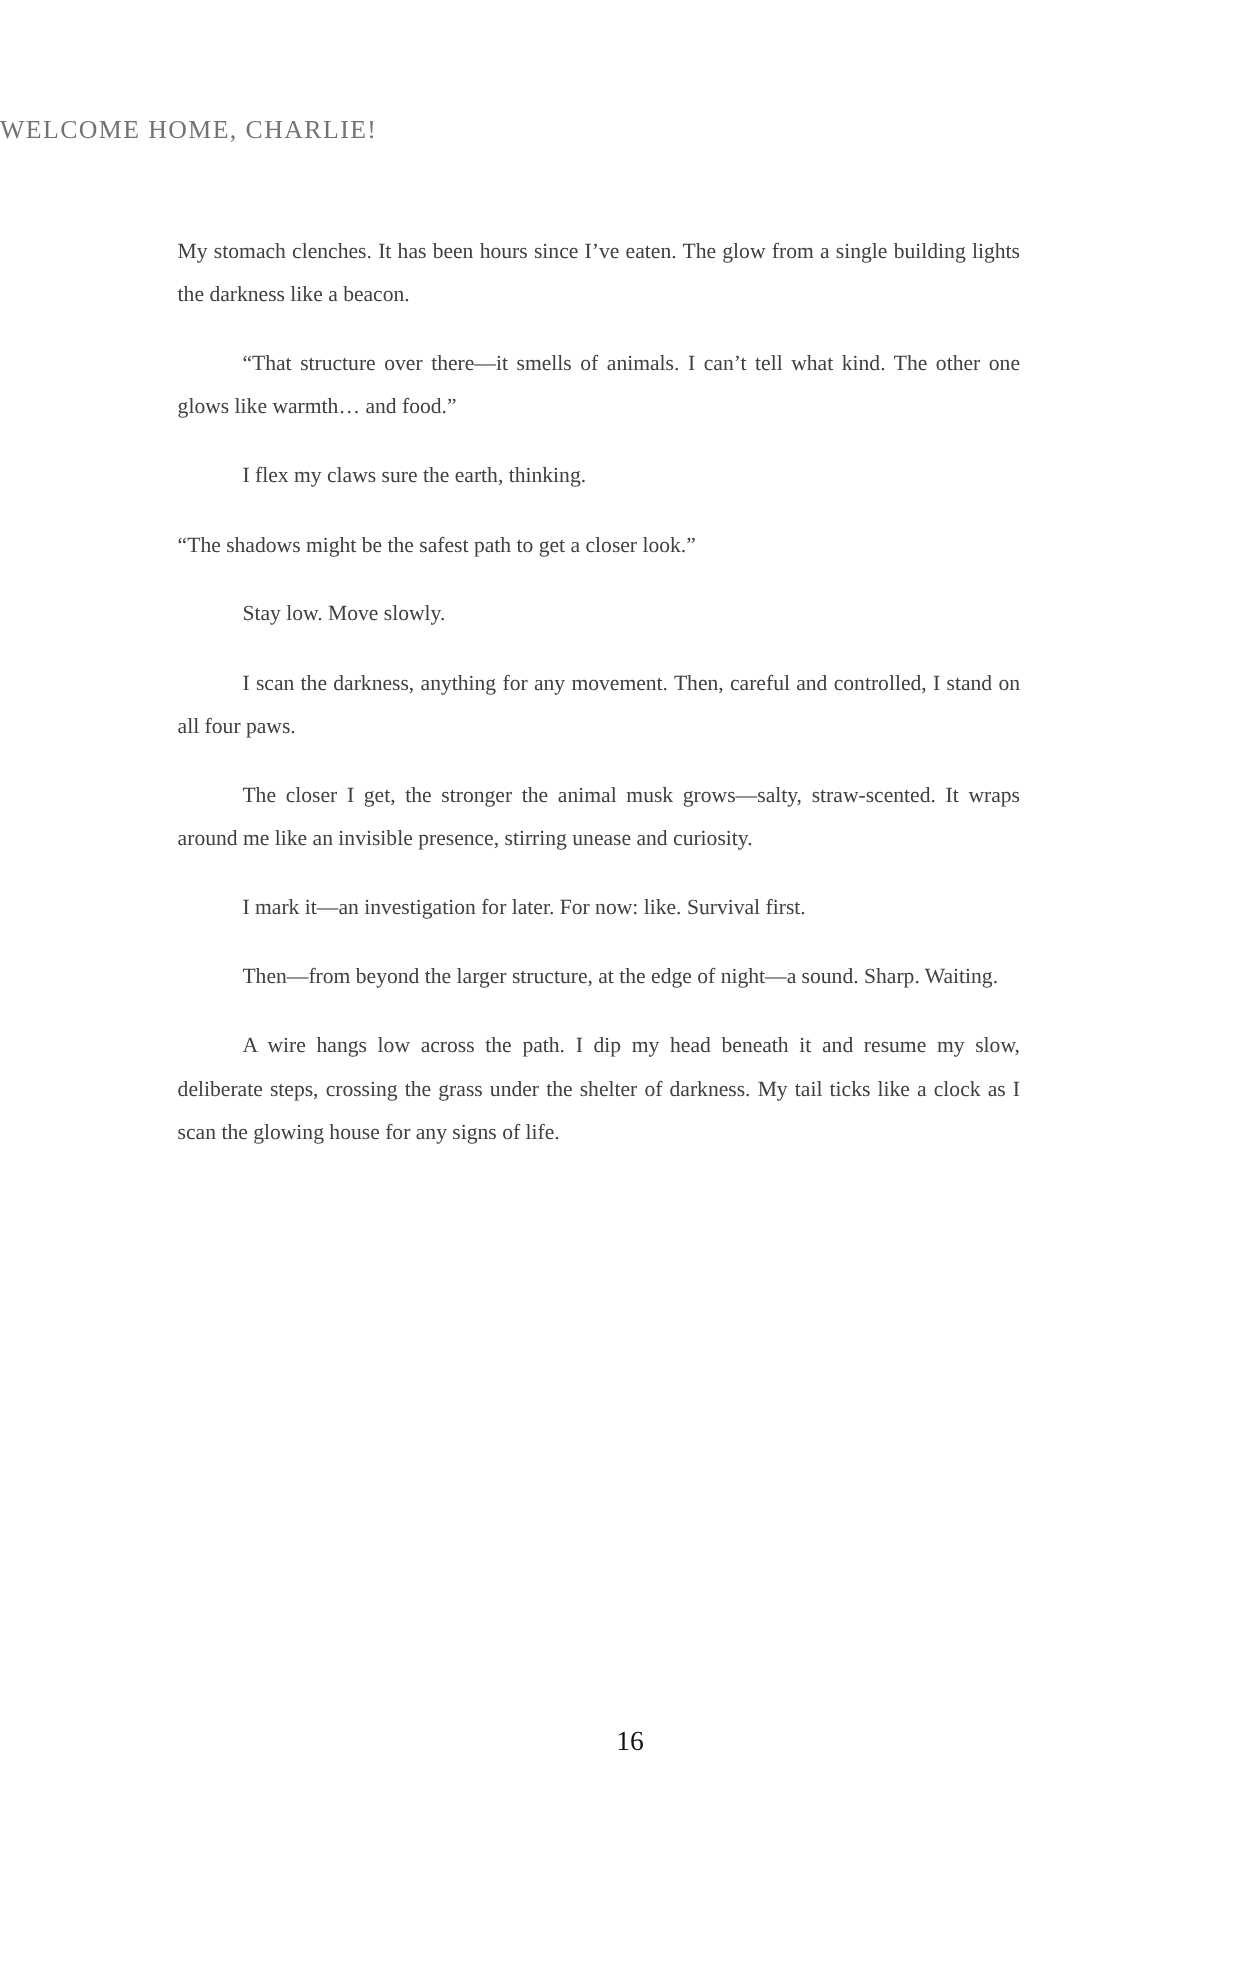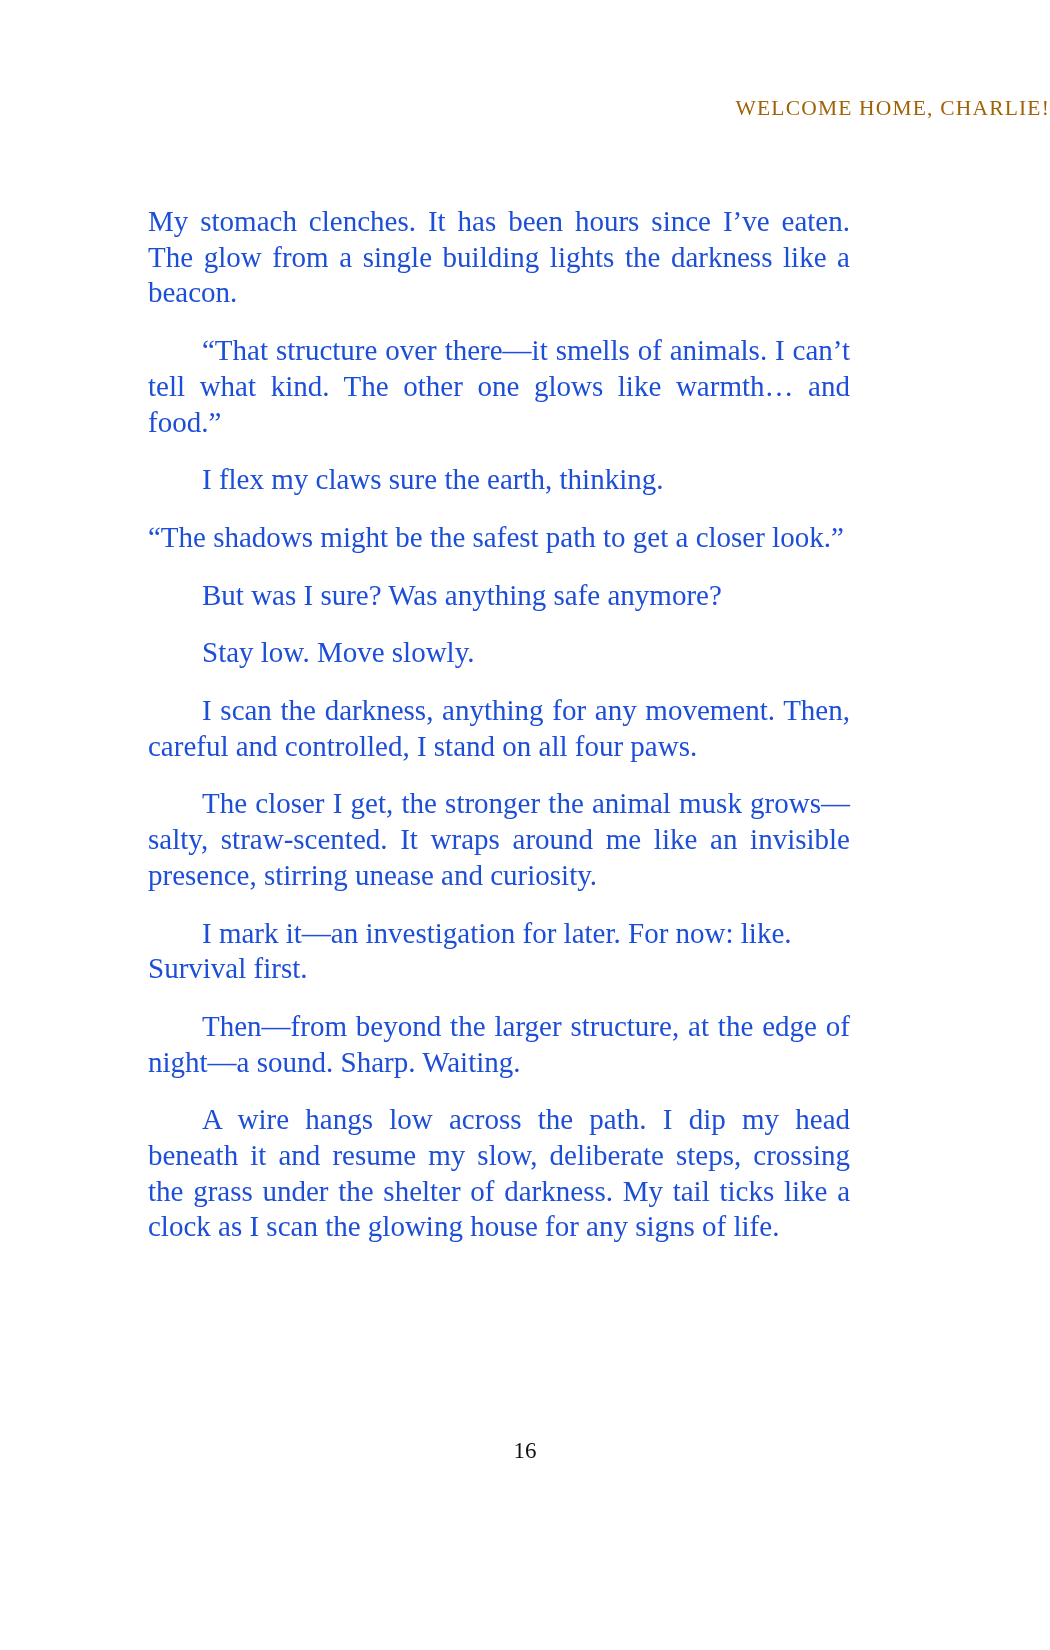--- a/index.html
+++ b/index.html
@@ -17,46 +17,46 @@
     font-family: "Liberation Serif", "DejaVu Serif", serif;
     color: #0d0d0d;
   }
 
   
   .running-head {
     position: absolute;
     top: 96px;
     left: 0;
     width: 1050px;
-    text-align: right;
+    text-align: left;
     font-size: 21.5px;
     letter-spacing: 0.055em;
     font-variant: small-caps;
     text-transform: uppercase;
-    color: #a16207;
+    color: #737373;
     font-family: "Liberation Serif", "DejaVu Serif", serif;
   }
 
   
   .textblock {
     position: absolute;
     top: 188px;
     left: 148px;
     width: 702px;
   }
 
   .para {
-    margin: 16px 0 22px 0;
-    font-size: 29px;
+    margin: 4px 0 22px 0;
+    font-size: 18px;
     line-height: 35.7px;
     text-align: justify;
     text-justify: inter-word;
     text-indent: 54px;
     hyphens: none;
-    color: #1d4ed8;
+    color: #404040;
   }
   .para:last-child { margin-bottom: 0; }
 
   
   .para.no-indent {
     text-indent: 0;
   }
 
   
   .para.short {
@@ -84,21 +84,20 @@
   <div class="textblock">
 
     <p class="para no-indent">My stomach clenches. It has been hours since I’ve eaten. The glow from a single building lights the darkness like a beacon.</p>
 
     <p class="para">“That structure over there—it smells of animals. I can’t tell what kind. The other one glows like warmth… and food.”</p>
 
     <p class="para short">I flex my claws sure the earth, thinking.</p>
 
     <p class="para no-indent short">“The shadows might be the safest path to get a closer look.”</p>
 
-    <p class="para short">But was I sure? Was anything safe anymore?</p>
 
     <p class="para short">Stay low. Move slowly.</p>
 
     <p class="para">I scan the darkness, anything for any movement. Then, careful and controlled, I stand on all four paws.</p>
 
 
     <p class="para">The closer I get, the stronger the animal musk grows—salty, straw-scented. It wraps around me like an invisible presence, stirring unease and curiosity.</p>
 
     <p class="para short">I mark it—an investigation for later. For now: like. Survival first.</p>
 

